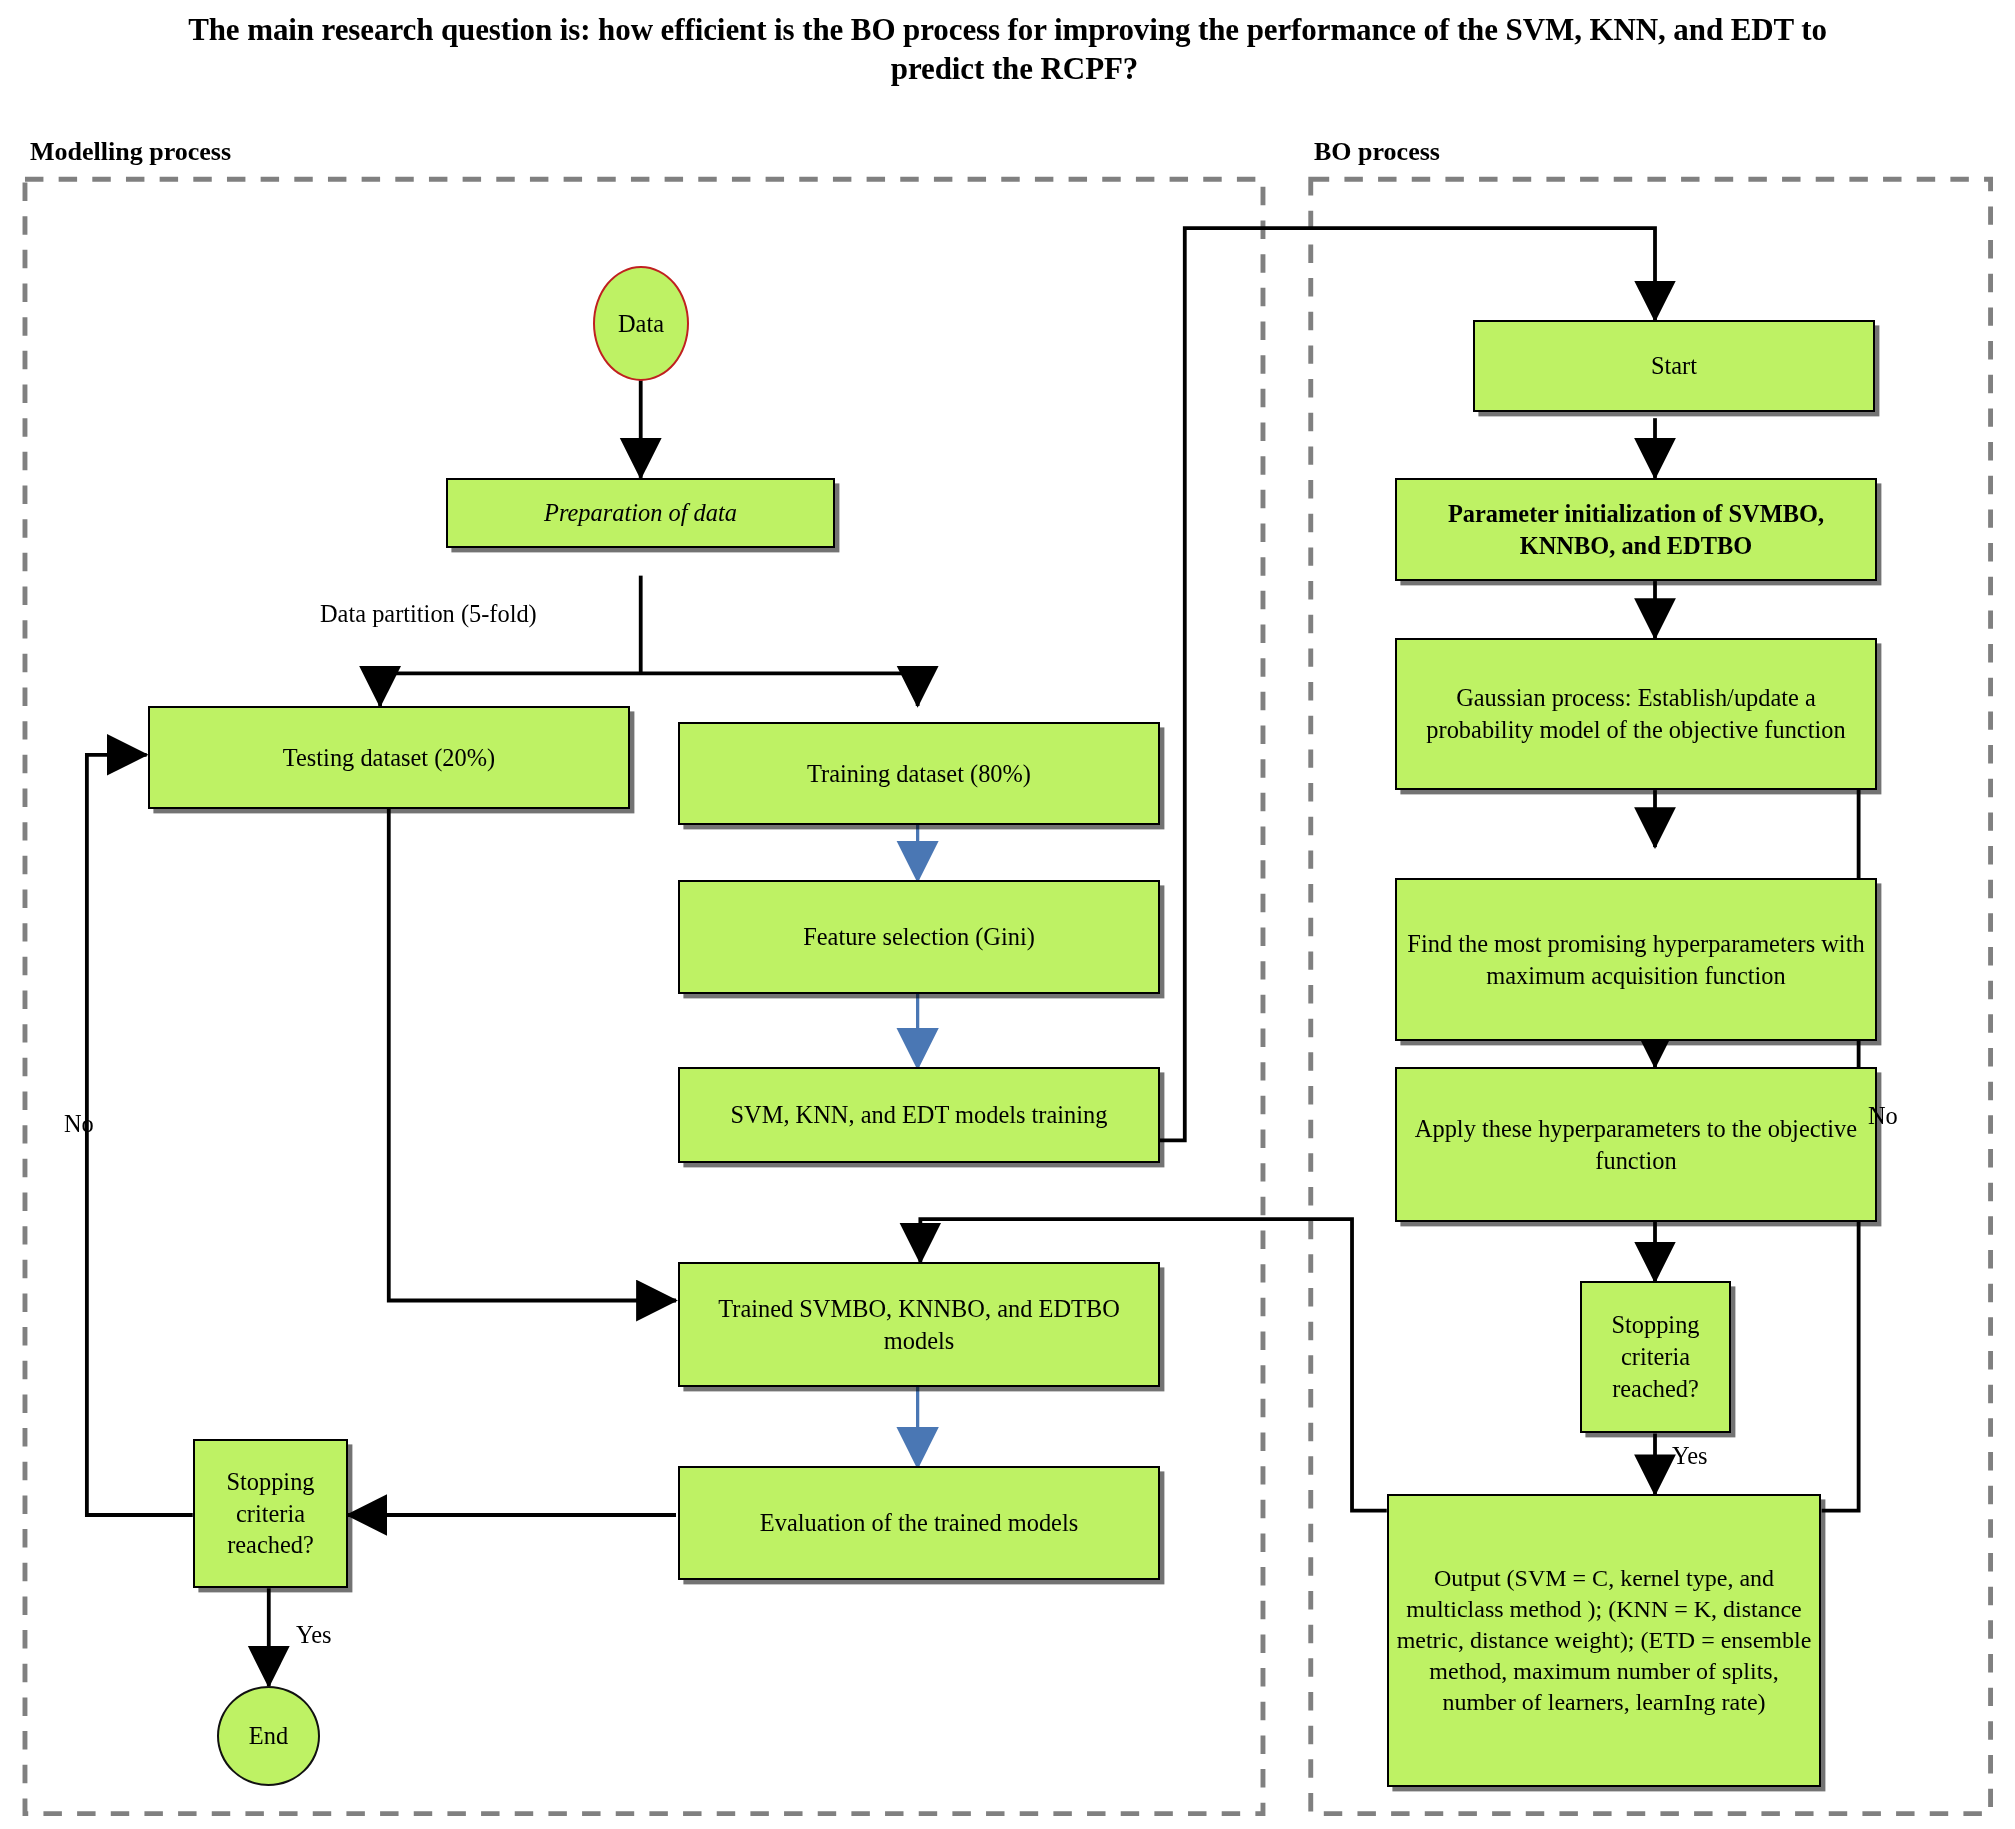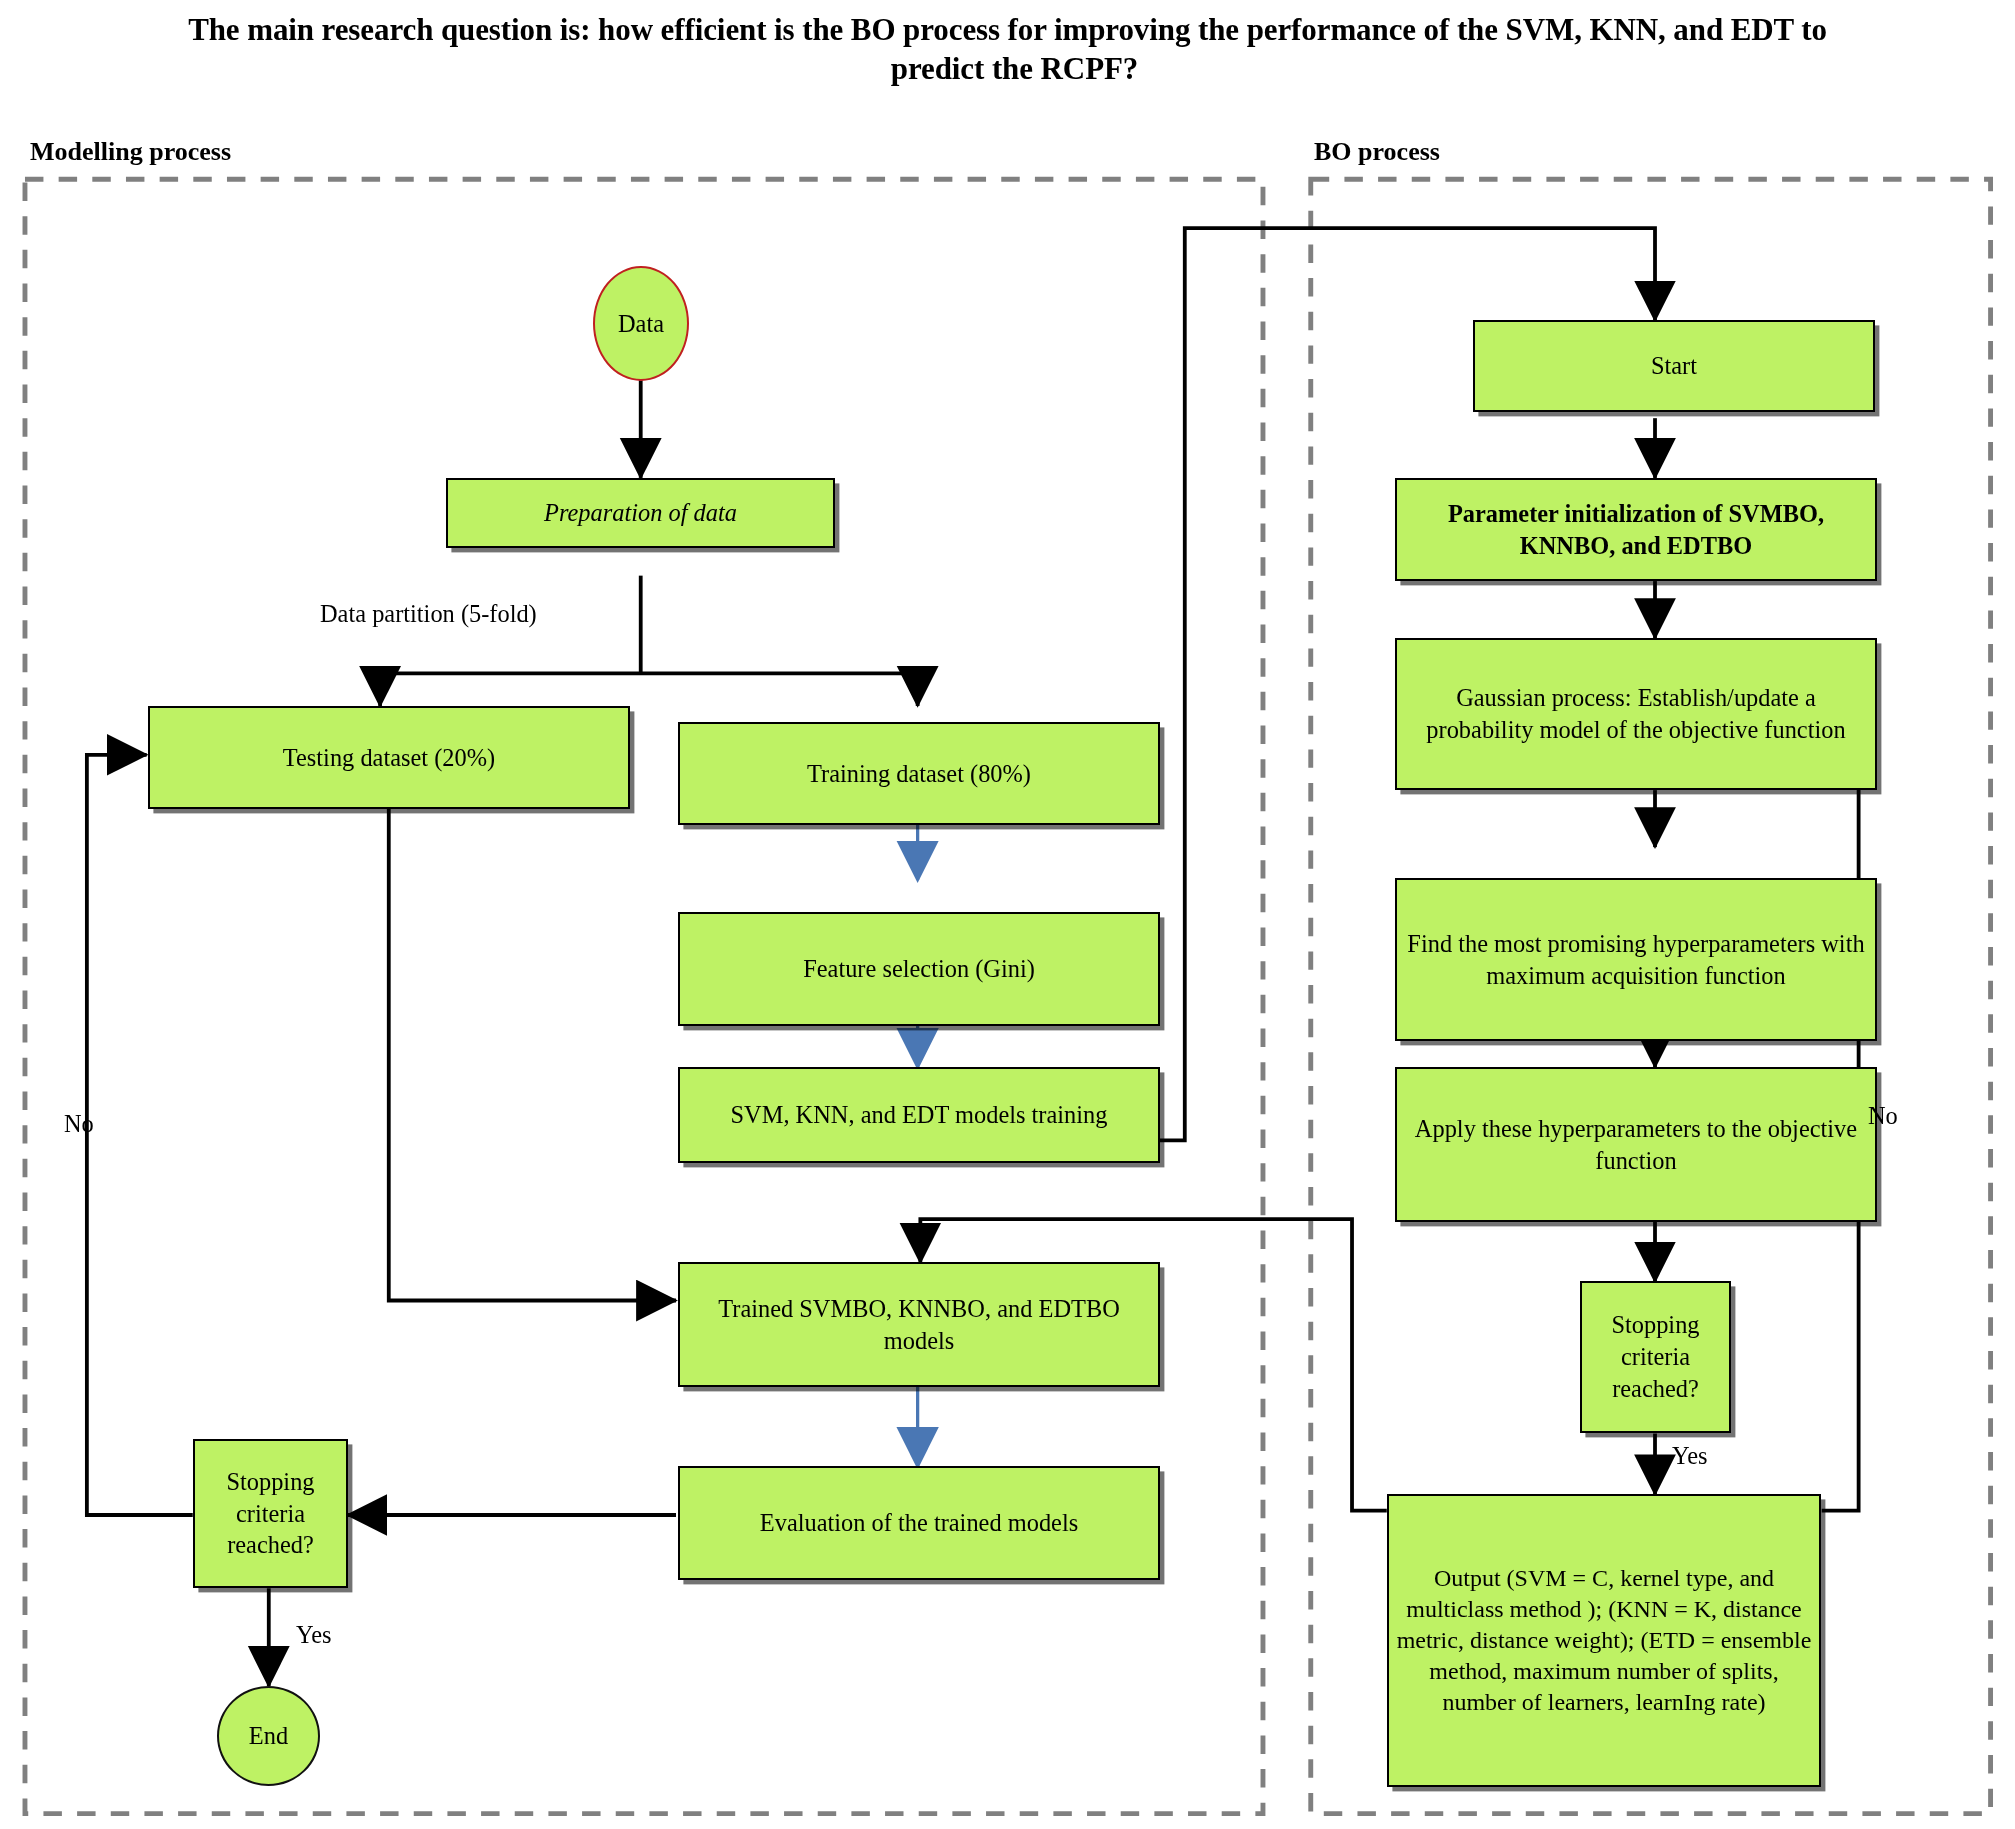--- a/index.html
+++ b/index.html
@@ -114,21 +114,21 @@
   <div class="edge-label" style="left:320px;top:600px;">Data partition (5-fold)</div>
 
   <div class="node" style="left:148px;top:706px;width:482px;height:103px;">
       <span>Testing dataset (20%)</span>
     </div>
 
   <div class="node" style="left:678px;top:722px;width:482px;height:103px;">
       <span>Training dataset (80%)</span>
     </div>
 
-  <div class="node" style="left:678px;top:880px;width:482px;height:114px;margin-top:32px;">
+  <div class="node" style="left:678px;top:880px;width:482px;height:114px;">
       <span>Feature selection (Gini)</span>
     </div>
 
   <div class="node" style="left:678px;top:1067px;width:482px;height:96px;">
       <span>SVM, KNN, and EDT models training</span>
     </div>
 
   <div class="node" style="left:678px;top:1262px;width:482px;height:125px;">
       <span>Trained SVMBO, KNNBO, and EDTBO models</span>
     </div>

